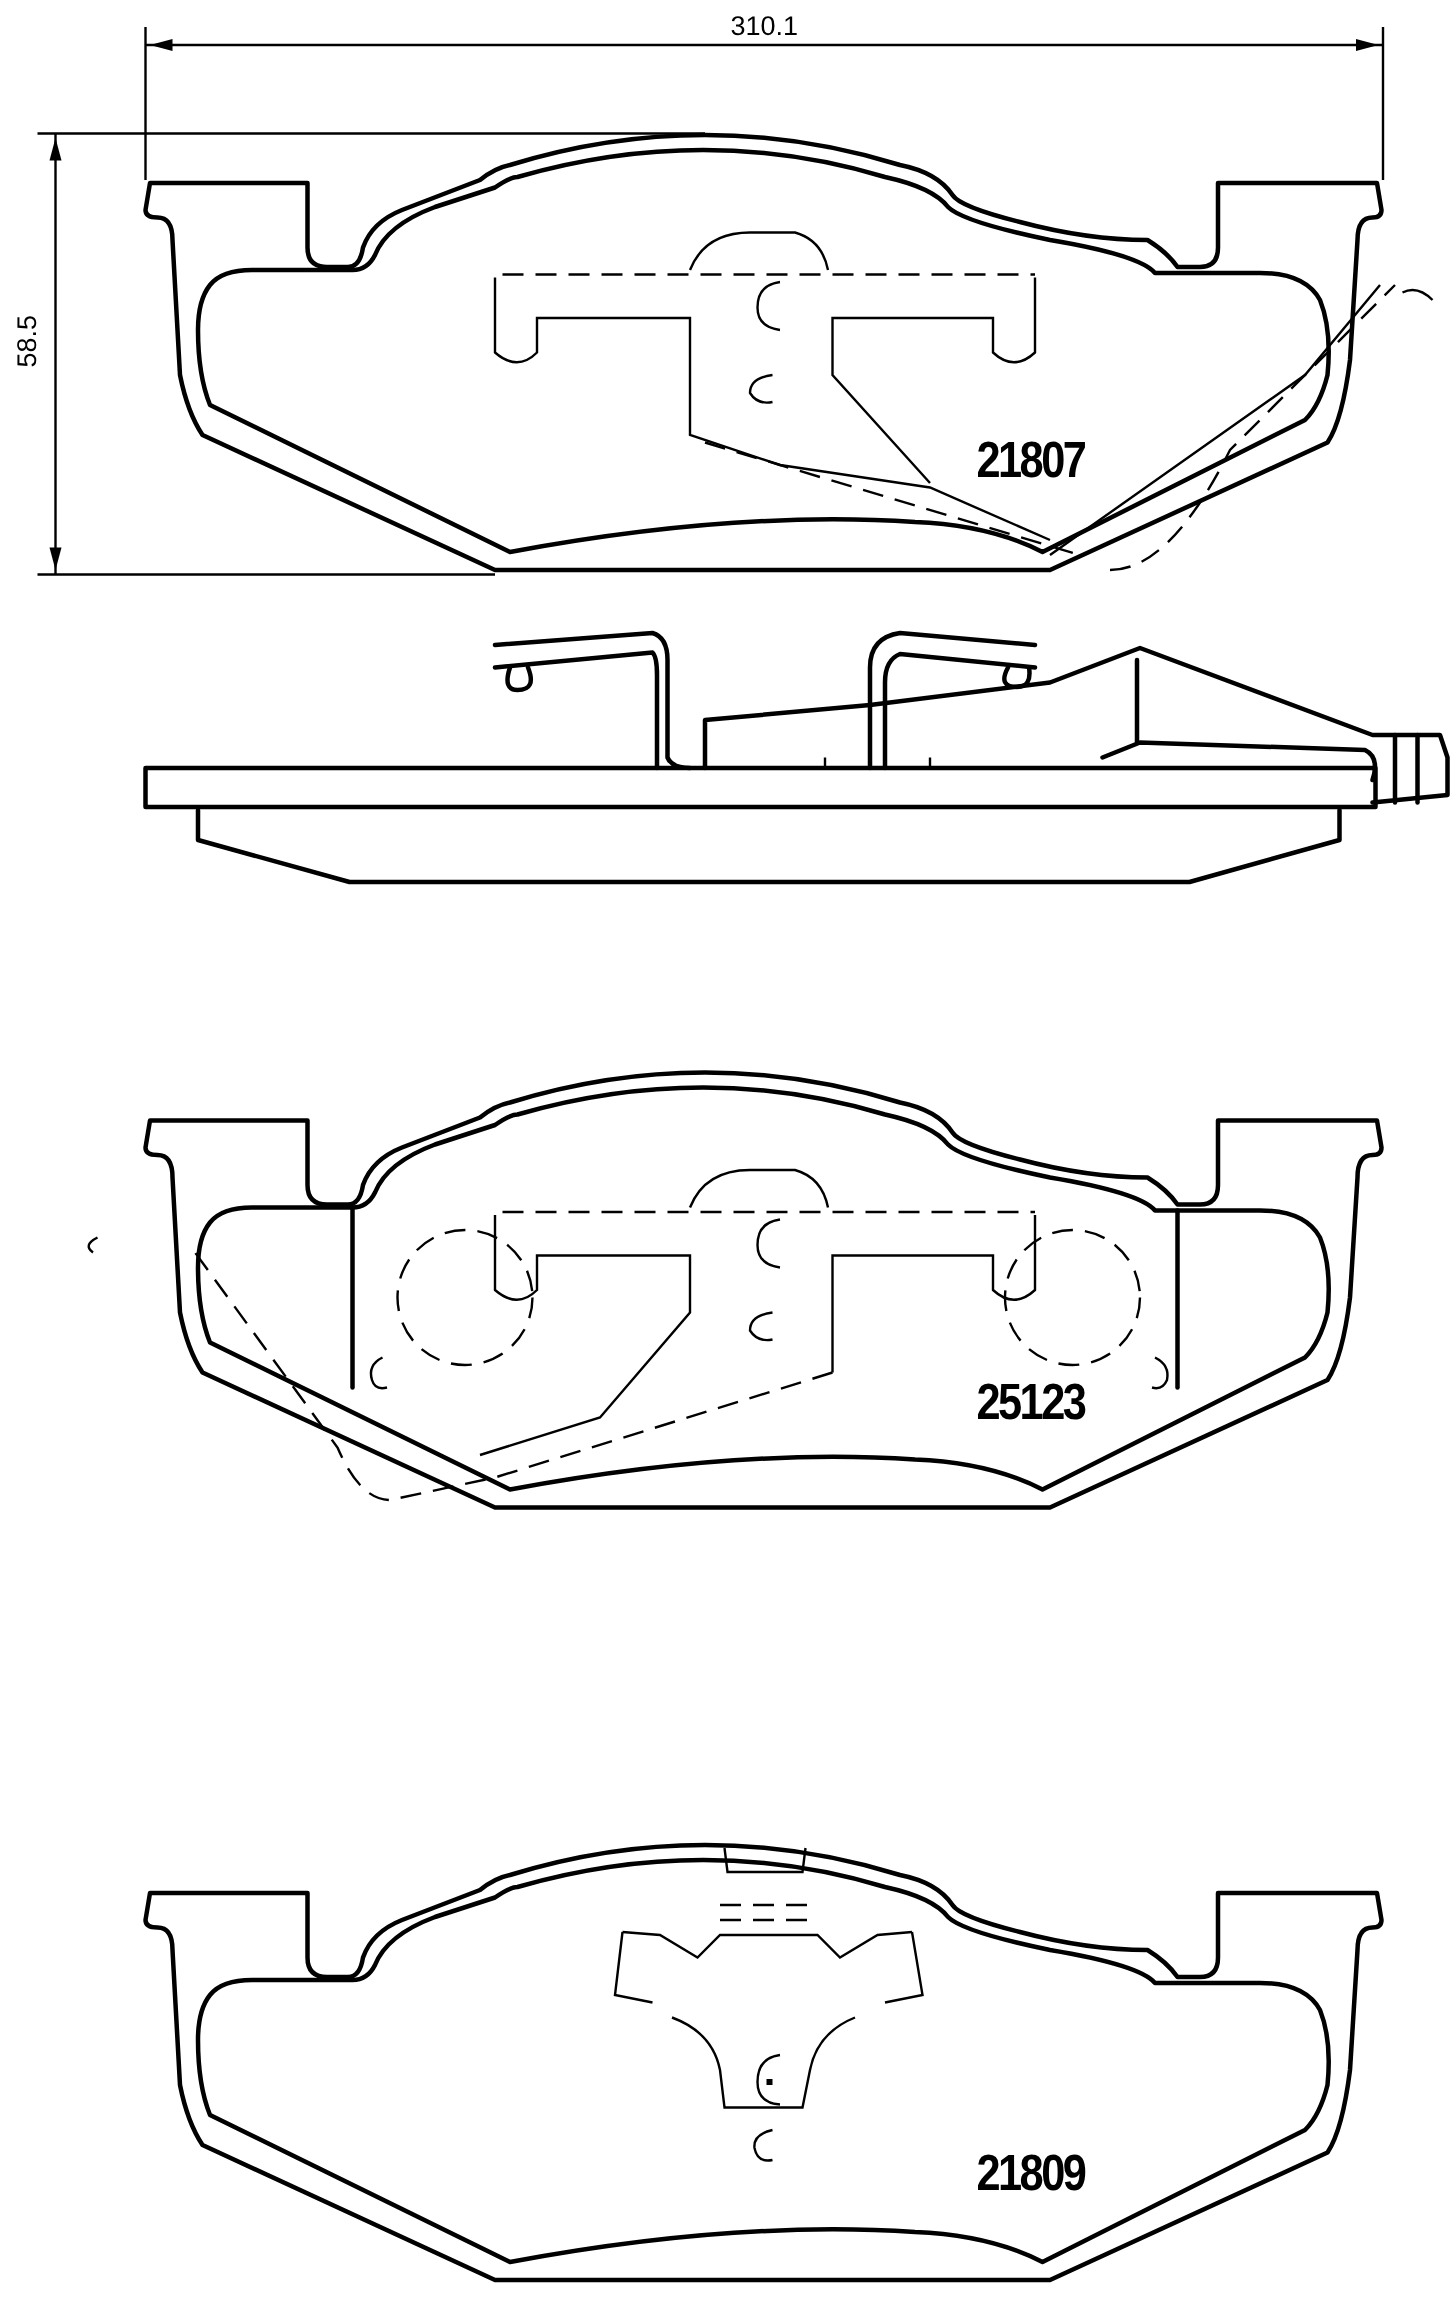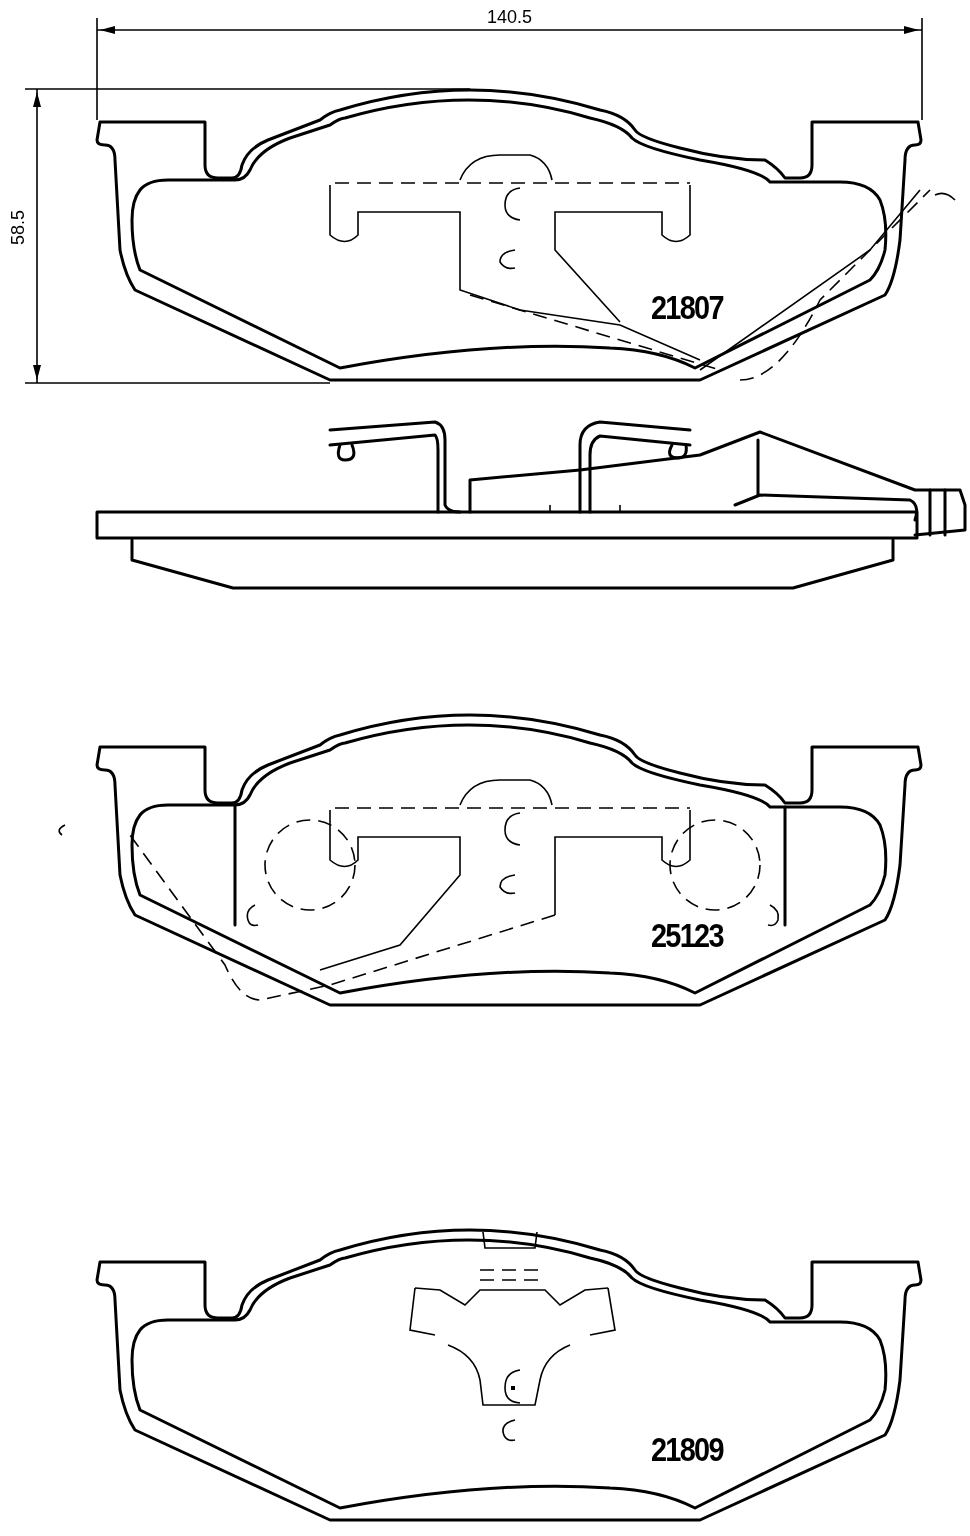--- a/index.html
+++ b/index.html
@@ -98,18 +98,18 @@
     <path class="thin" d="M415,148 L440,150 L465,165 L480,150 L545,150 L560,165 L585,150 L608,148"></path>
     <path class="thin" d="M415,148 L410,190 L435,195"></path>
     <path class="thin" d="M608,148 L615,190 L590,195"></path>
     <path class="thin" d="M448,205 Q475,215 480,240 L483,265 L535,265 L540,240 Q545,215 570,205"></path>
     <path class="thin" d="M520,230 Q505,232 505,248 Q505,262 520,263"></path>
     <rect x="511" y="246" width="4" height="4" fill="#000"></rect>
     <path class="thin" d="M515,280 Q502,283 503,292 Q505,302 515,300"></path>
   </g>
 </svg>
 
-<div class="lbl dim" style="left:487px;top:7px;">140.5</div>
+<div class="lbl dim" style="left:487px;top:7px;">310.1</div>
 <div class="lbl dim" style="left:8px;top:245px;transform:rotate(-90deg);transform-origin:left top;">58.5</div>
 
 <div class="lbl code" style="left:651px;top:288px;">21807</div>
 <div class="lbl code" style="left:651px;top:916px;">25123</div>
 <div class="lbl code" style="left:651px;top:1430px;">21809</div>
 
 </body></html>

